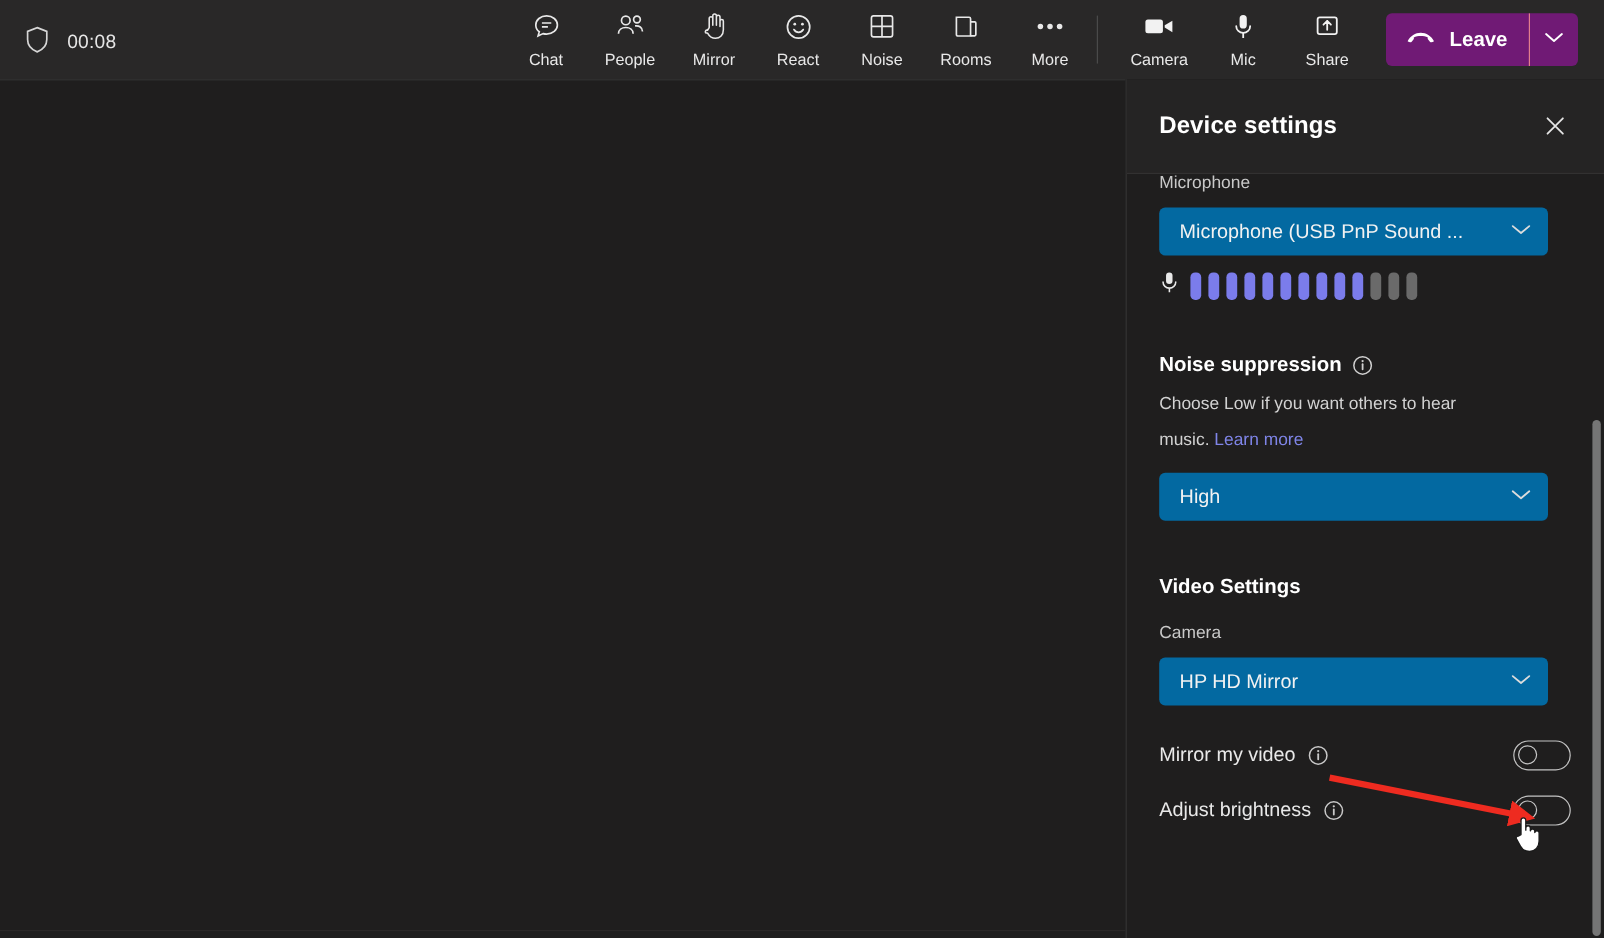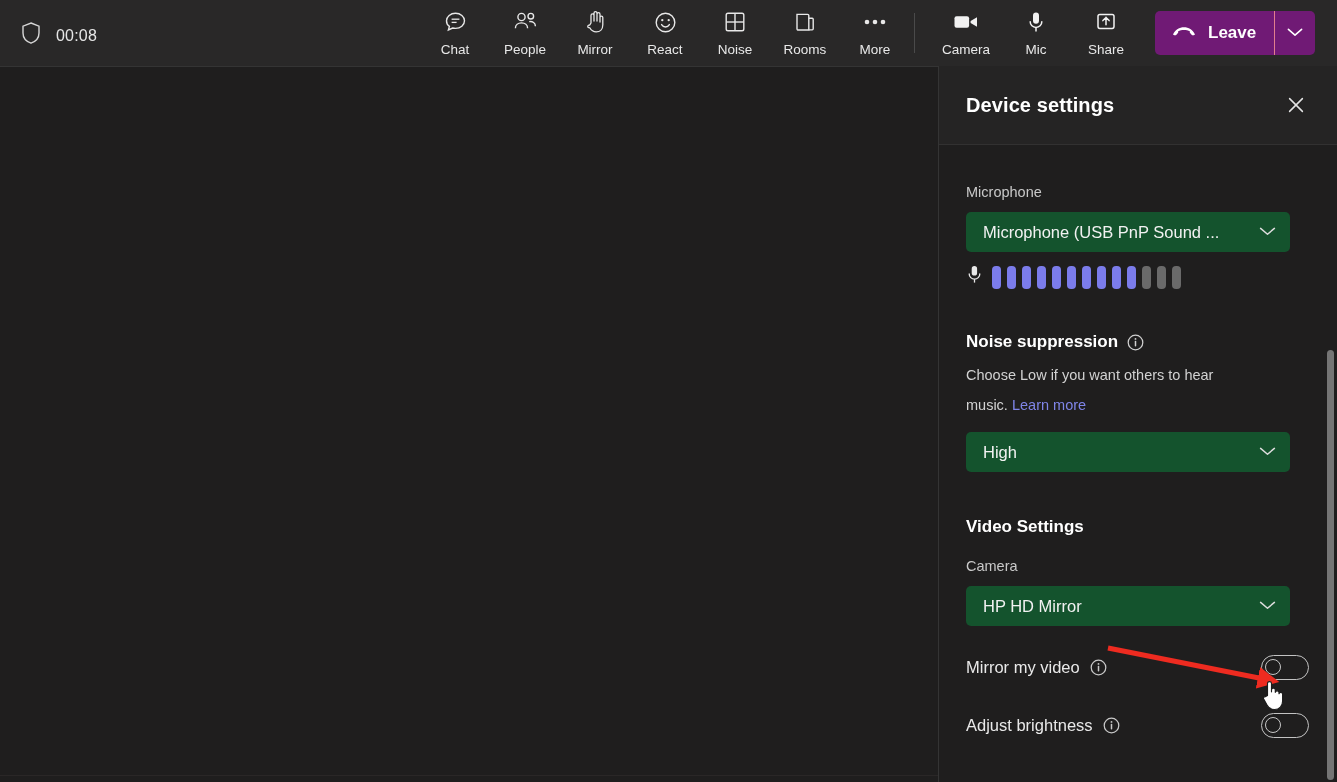--- a/index.html
+++ b/index.html
@@ -66,25 +66,25 @@
     padding: 0 26px 0 27px;
     border-bottom: 1px solid #323131;
     background: #252424;
     gap: 12px;
   }
   .panel-title { color: #ffffff; font-size: 20px; font-weight: bold; letter-spacing: .1px; }
   .close-btn { width: 30px; height: 30px; display:flex; align-items:center; justify-content:center; cursor:pointer; border-radius:3px;}
 
   .panel-body { position: relative; height: 637px; overflow: hidden; padding: 0 28px 0 27px; }
 
-  .field-label { color: #c9c9c9; font-size: 14.5px; margin-top: 39px; }
+  .field-label { color: #c9c9c9; font-size: 14.5px; }
 
   .select {
     margin-top: 12px; height: 40px; width: 324px;
-    background: #14532d; border-radius: 5px;
+    background: #0369a1; border-radius: 5px;
     display: flex; align-items: center; justify-content: space-between;
     padding: 0 13px 0 17px; cursor: pointer;
   }
   .select .sv { color: #f2f2f2; font-size: 16.5px; white-space: nowrap; overflow: hidden; }
 
   .mic-meter { margin-top: 12px; display: flex; align-items: center; gap: 9px; }
   .bars { display: flex; gap: 6px; }
   .bar { width: 9px; height: 23px; border-radius: 4px; background: #7b7ceb; }
   .bar.off { background: #6a6a6a; }
 
@@ -372,21 +372,21 @@
                 <circle cx="8.5" cy="4.9" r="0.95" fill="#c8c8c8"></circle>
                 <rect x="7.75" y="6.8" width="1.5" height="5.7" rx="0.7" fill="#c8c8c8"></rect>
               </svg>
           </span>
         </span>
         <span class="toggle">
           <span class="knob"></span>
         </span>
       </div>
 
-      <div class="row-toggle" style="margin-top:28px">
+      <div class="row-toggle" style="margin-top:16px">
         <span class="rt-label">
           <span>Adjust brightness</span>
           <span class="info-ic">
             <svg width="17" height="17" viewBox="0 0 17 17">
                 <circle cx="8.5" cy="8.5" r="7.3" fill="none" stroke="#c8c8c8" stroke-width="1.25"></circle>
                 <circle cx="8.5" cy="4.9" r="0.95" fill="#c8c8c8"></circle>
                 <rect x="7.75" y="6.8" width="1.5" height="5.7" rx="0.7" fill="#c8c8c8"></rect>
               </svg>
           </span>
         </span>

